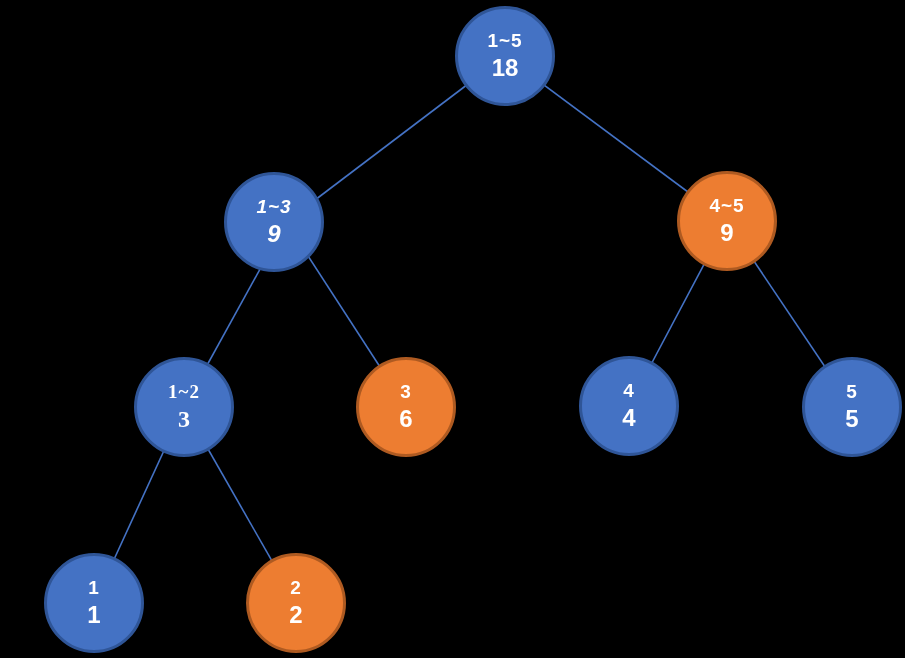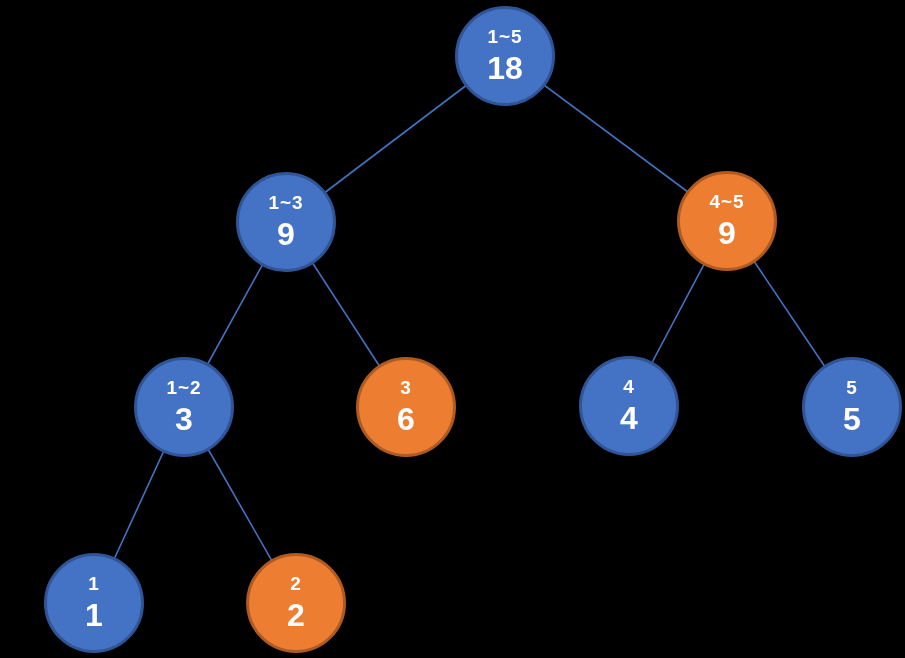--- a/index.html
+++ b/index.html
@@ -54,29 +54,29 @@
     text-align: center;
   }
   .node .range {
     font-size: 19px;
     font-weight: 600;
     line-height: 1.2;
     letter-spacing: 1px;
     margin-bottom: 2px;
   }
   .node .value {
-    font-size: 32px;
+    font-size: 24px;
     font-weight: 700;
     line-height: 1.1;
   }
   
   .pos-root  { left: 455px; top:   6px; }
-  .pos-n13   { left: 236px; top: 172px; }
+  .pos-n13   { left: 224px; top: 172px; font-style: italic; }
   .pos-n45   { left: 677px; top: 171px; }
-  .pos-n12   { left: 134px; top: 357px; }
+  .pos-n12   { left: 134px; top: 357px; font-family: Liberation Serif, serif; }
   .pos-n3    { left: 356px; top: 357px; }
   .pos-n4    { left: 579px; top: 356px; }
   .pos-n5    { left: 802px; top: 357px; }
   .pos-n1    { left:  44px; top: 553px; }
   .pos-n2    { left: 246px; top: 553px; }
 </style>
 </head>
 <body style="background: rgb(0, 0, 0);">
 
 <div class="canvas">

